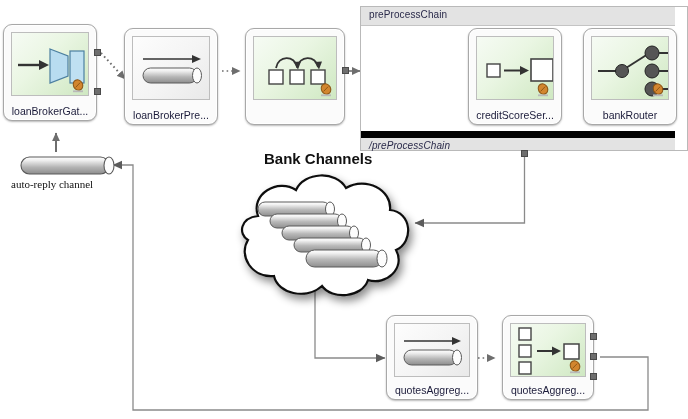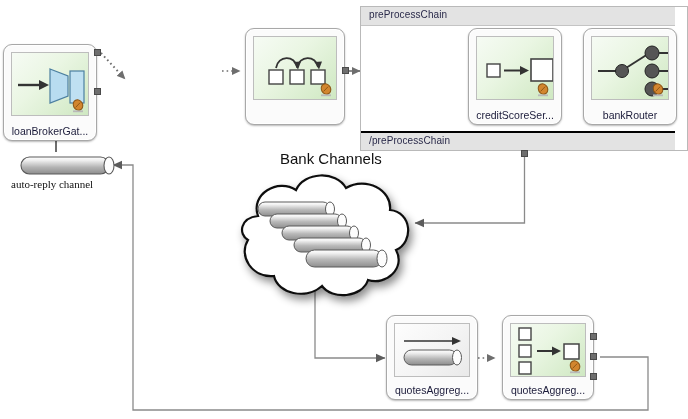--- a/index.html
+++ b/index.html
@@ -22,21 +22,21 @@
   .group-bar{
     position:absolute;left:0;right:12px;
     background:#e3e3e3;
     border-bottom:1px solid #c4c4c4;
     box-sizing:border-box;
     font-size:10px;
     color:#2a2a4a;
     padding:2px 0 0 8px;
     letter-spacing:.1px;
   }
-  .group-bar.footer{border-bottom:none;border-top:2px solid #000000;}
+  .group-bar.footer{border-bottom:none;border-top:7px solid #000000;font-style:italic;}
 
   
   .node{
     position:absolute;
     box-sizing:border-box;
     background:#fbfbfb;
     border:1px solid #a8a8a8;
     border-radius:9px;
     box-shadow:0 1px 2px rgba(0,0,0,.28), inset 0 0 0 1px #ffffff;
   }
@@ -182,47 +182,66 @@
         <rect x="80" y="50" width="72" height="14" rx="7" fill="url(#cylg)"></rect>
         <ellipse cx="152" cy="57" rx="4.5" ry="7" fill="#fdfdfd"></ellipse>
       </g>
       <g transform="translate(26,32)">
         <rect x="80" y="50" width="76" height="17" rx="8.5" fill="url(#cylg)"></rect>
         <ellipse cx="156" cy="58.5" rx="5" ry="8.5" fill="#fdfdfd"></ellipse>
       </g>
     </g>
   </svg>
 
-  <div class="cloud-title" style="left:280px;top:150px;">Bank Channels</div>
+  <div class="cloud-title" style="left:264px;top:150px;font-weight:bold;">Bank Channels</div>
 
   <div class="groupbox" style="left:360px;top:6px;width:328px;height:145px;">
     <div class="group-bar" style="top:0;height:19px;">preProcessChain</div>
     <div class="group-bar footer" style="bottom:0;height:19px;">/preProcessChain</div>
   </div>
   <div class="port" style="left:521px;top:150px;"></div>
 
-  <div class="node green" style="left:3px;top:44px;width:94px;height:97px;">
+  <div class="node green" style="left:3px;top:24px;width:94px;height:97px;">
     <div class="art">
       <svg width="80" height="64" viewBox="0 0 80 64">
         <path d="M6,32 L30,32" stroke="#333" stroke-width="2.4" fill="none"></path>
         <path d="M27,27 L37,32 L27,37 z" fill="#333"></path>
         <path d="M38,16 L56,23 L56,43 L38,50 z" fill="#b8dcf0" stroke="#4c7fa0" stroke-width="1.2"></path>
         <rect x="58" y="18" width="14" height="32" fill="#bfe0f2" stroke="#4c7fa0" stroke-width="1.2"></rect>
       </svg>
       <svg class="bean" viewBox="0 0 16 16">
         <ellipse cx="8" cy="7" rx="4.6" ry="5.4" transform="rotate(-28 8 7)" fill="#d2862f" stroke="#8a5212" stroke-width="1"></ellipse>
         <path d="M5.6,9.4 C7.4,7.6 8.6,6.2 10.2,4.6" stroke="#8a5212" stroke-width="0.9" fill="none"></path>
         <rect x="3" y="12.4" width="10" height="1.8" fill="#b9b9b9"></rect>
       </svg>
     </div>
     <div class="label">loanBrokerGat...</div>
   </div>
   <div class="port" style="left:94px;top:49px;"></div>
   <div class="port" style="left:94px;top:88px;"></div>
 
+  <div class="node plain" style="left:124px;top:28px;width:94px;height:97px;">
+    <div class="art">
+      <svg width="80" height="64" viewBox="0 0 80 64">
+        <path d="M10,22 L64,22" stroke="#333" stroke-width="1.7" fill="none"></path>
+        <path d="M59,18 L68,22 L59,26 z" fill="#333"></path>
+        <rect x="10" y="31" width="54" height="15" rx="7.5" fill="url(#cylgrad2)" stroke="#5a5a5a" stroke-width="1"></rect>
+        <ellipse cx="64" cy="38.5" rx="4.5" ry="7.5" fill="#fdfdfd" stroke="#5a5a5a" stroke-width="1"></ellipse>
+        <defs>
+          <linearGradient id="cylgrad2" x1="0" y1="0" x2="0" y2="1">
+            <stop offset="0%" stop-color="#ffffff"></stop>
+            <stop offset="20%" stop-color="#efefef"></stop>
+            <stop offset="60%" stop-color="#b4b4b4"></stop>
+            <stop offset="100%" stop-color="#8d8d8d"></stop>
+          </linearGradient>
+        </defs>
+      </svg>
+    </div>
+    <div class="label">loanBrokerPre...</div>
+  </div>
 
   <div class="node green" style="left:245px;top:28px;width:100px;height:97px;">
     <div class="art">
       <svg width="86" height="64" viewBox="0 0 86 64">
         <rect x="15" y="33" width="14" height="14" fill="#fff" stroke="#444" stroke-width="1.4"></rect>
         <rect x="36" y="33" width="14" height="14" fill="#fff" stroke="#444" stroke-width="1.4"></rect>
         <rect x="57" y="33" width="14" height="14" fill="#fff" stroke="#444" stroke-width="1.4"></rect>
         <path d="M22,31 C24,18 41,18 43,30" stroke="#333" stroke-width="1.8" fill="none"></path>
         <path d="M39.5,25 L44,32.5 L47,24.5 z" fill="#333"></path>
         <path d="M43,31 C45,18 62,18 64,30" stroke="#333" stroke-width="1.8" fill="none"></path>

